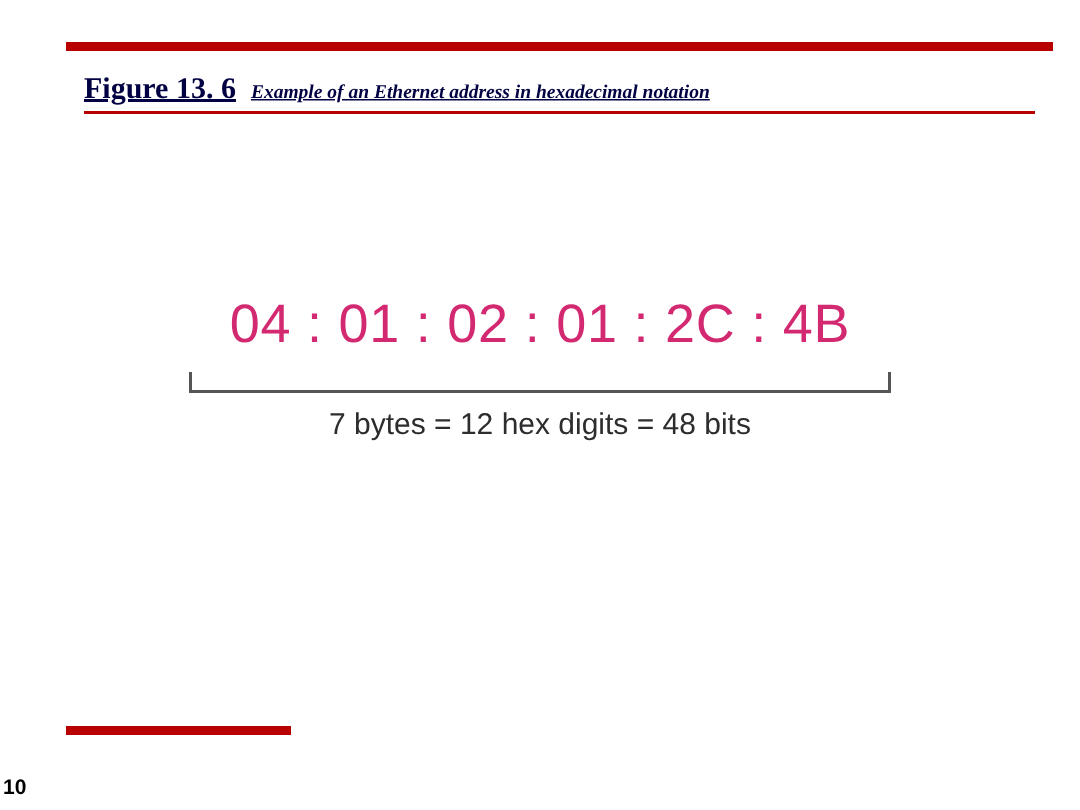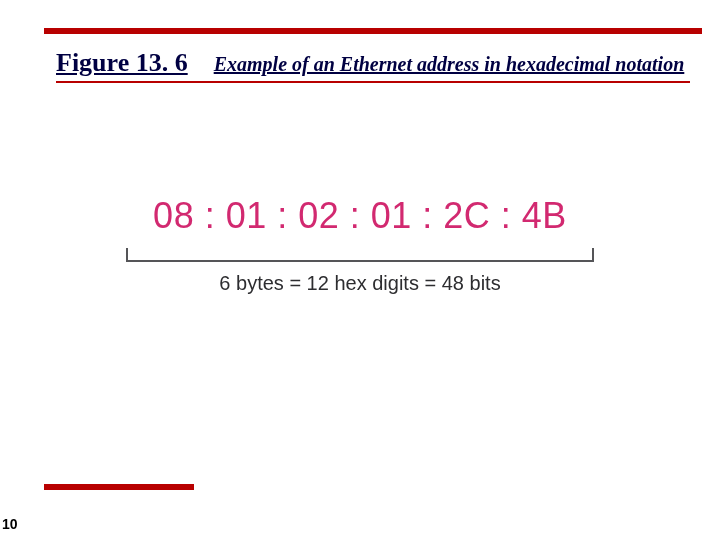--- a/index.html
+++ b/index.html
@@ -23,31 +23,31 @@
     position: absolute;
     top: 48px;
     left: 56px;
     right: 30px;
     border-bottom: 2px solid #b80000;
     padding-bottom: 3px;
     white-space: nowrap;
   }
   .fig-number {
     font-weight: bold;
-    font-size: 26px;
+    font-size: 20px;
     color: #000042;
     text-decoration: underline;
   }
   .fig-caption {
     font-style: italic;
     font-weight: bold;
-    font-size: 20px;
+    font-size: 13px;
     color: #000042;
     text-decoration: underline;
-    margin-left: 22px;
+    margin-left: 6px;
   }
   .mac-address {
     position: absolute;
     top: 195px;
     left: 0;
     right: 0;
     text-align: center;
     font-family: Verdana, Geneva, sans-serif;
     font-size: 36px;
     letter-spacing: 0.5px;
@@ -109,25 +109,25 @@
 </head>
 <body>
 
 <div class="top-rule"></div>
 
 <div class="figure-heading">
   <span class="fig-number">Figure 13. 6</span>
   <span class="fig-caption">Example of an Ethernet address in hexadecimal notation</span>
 </div>
 
-<div class="mac-address">08 : 01 : 02 : 01 : 2C : 4B</div>
+<div class="mac-address">04 : 01 : 02 : 01 : 2C : 4B</div>
 
 <div class="bracket-wrap">
   <div class="vleft"></div>
   <div class="hline"></div>
   <div class="vright"></div>
 </div>
 
-<div class="subcaption">6 bytes = 12 hex digits = 48 bits</div>
+<div class="subcaption">7 bytes = 12 hex digits = 48 bits</div>
 
 <div class="bottom-rule"></div>
 
 <div class="page-number">10</div>
 
 </body></html>

